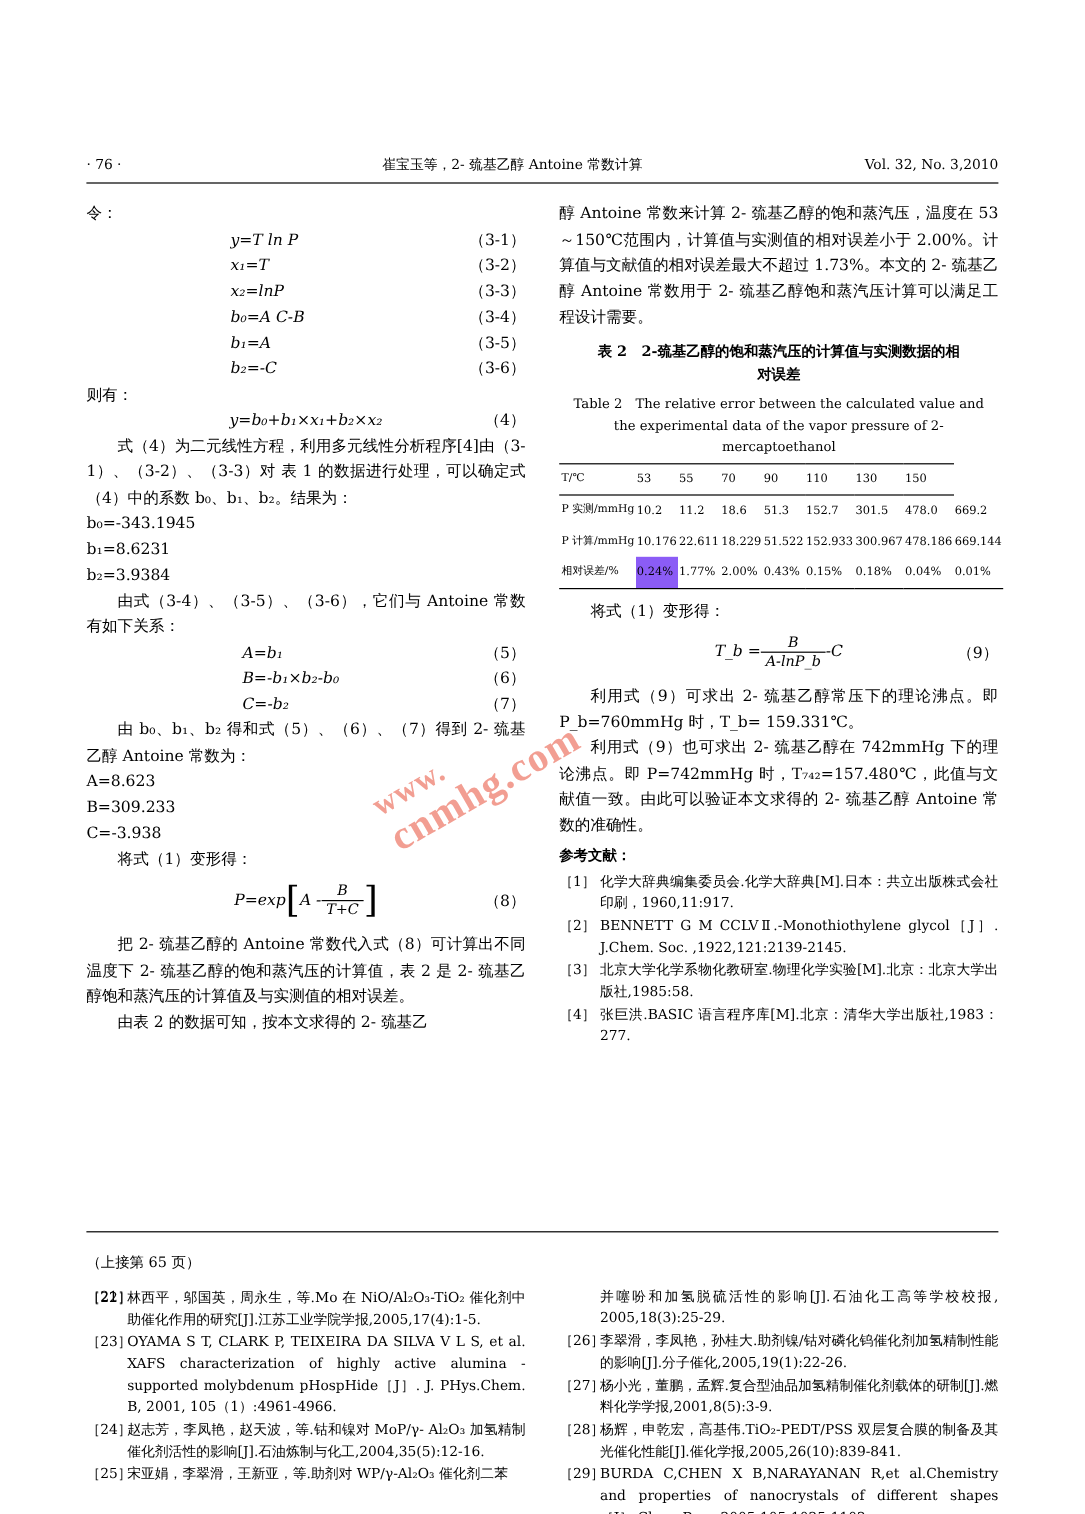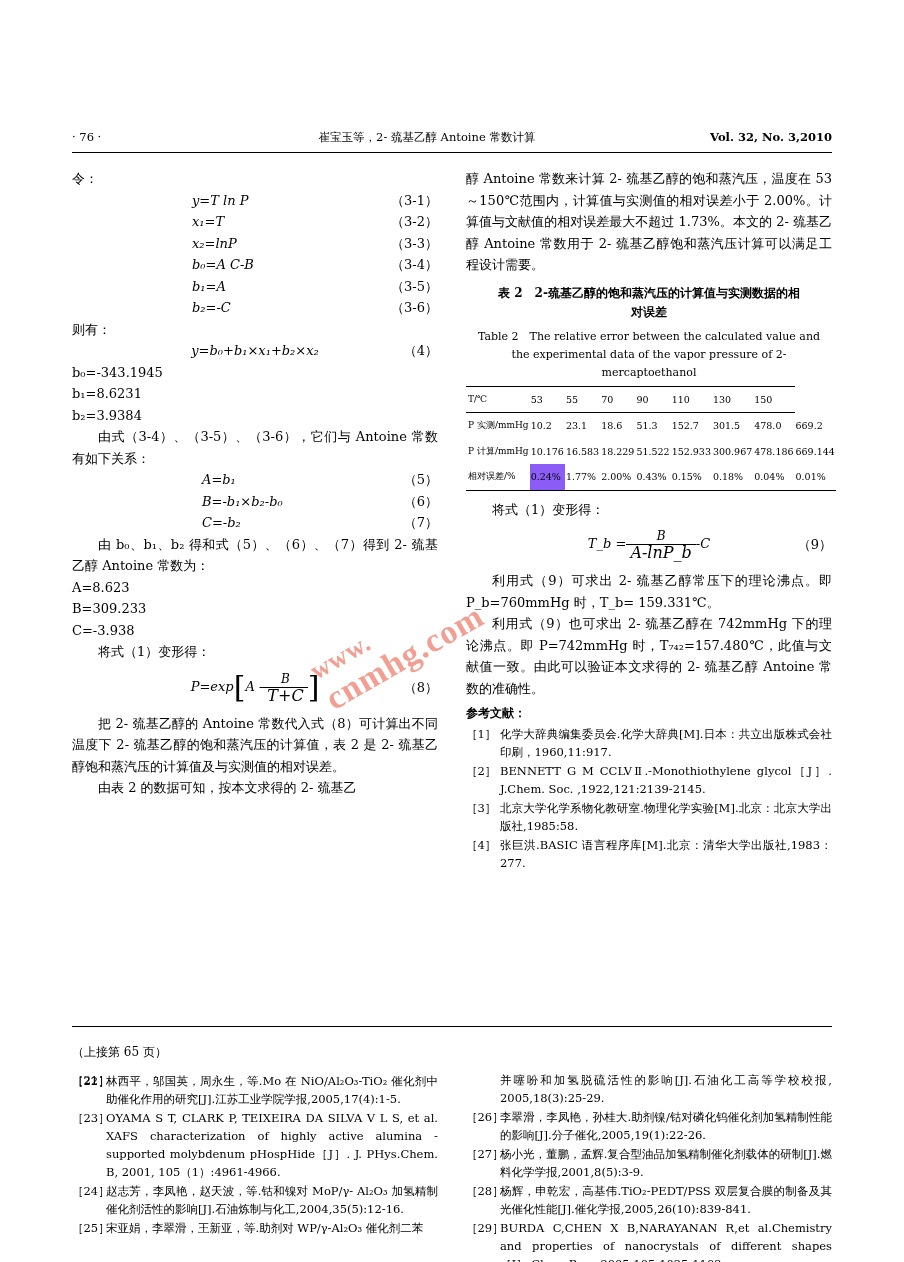--- a/index.html
+++ b/index.html
@@ -33,21 +33,21 @@
   }
   .header .pg {
     position: absolute; left: 0; top: 0;
   }
   .header .ttl {
     position: absolute; left: 125px; top: 0;
     width: 460px;
     text-align: center;
   }
   .header .vol {
-    position: absolute; right: 0; top: 0; font-weight: bold;
+    position: absolute; right: 0; top: 0;
   }
   .header-rule {
     position: absolute;
     left: 72px;
     top: 136px;
     width: 760px;
     border-top: 1px solid #000;
   }
   
   .col {
@@ -103,21 +103,21 @@
     display: block;
     border-bottom: 1px solid #000;
     padding: 0 4px;
     line-height: 15px;
     font-size: 12px;
   }
   .frac .den {
     display: block;
     padding: 0 4px;
     line-height: 15px;
-    font-size: 16px;
+    font-size: 12px;
   }
   .bigeq {
     position: relative;
     height: 42px;
     margin-top: 4px;
     margin-bottom: 4px;
   }
   .bigeq .body {
     position: absolute;
     left: 0; right: 0; top: 0;
@@ -279,20 +279,21 @@
       <span class="n">（3-6）</span>
     </div>
 
     <div class="p">则有：</div>
 
     <div class="eqrow center">
       <span class="f">y=b₀+b₁×x₁+b₂×x₂</span>
       <span class="n">（4）</span>
     </div>
 
+    <div class="p indent">式（4）为二元线性方程，利用多元线性分析程序[4]由（3-1）、（3-2）、（3-3）对 表 1 的数据进行处理，可以确定式（4）中的系数 b₀、b₁、b₂。结果为：</div>
 
     <div class="varline">b₀=-343.1945</div>
     <div class="varline">b₁=8.6231</div>
     <div class="varline">b₂=3.9384</div>
 
     <div class="p indent">由式（3-4）、（3-5）、（3-6），它们与 Antoine 常数有如下关系：</div>
 
     <div class="eqrow c2">
       <span class="f">A=b₁</span>
       <span class="n">（5）</span>
@@ -345,32 +346,32 @@
         <td>55</td>
         <td>70</td>
         <td>90</td>
         <td>110</td>
         <td>130</td>
         <td>150</td>
       </tr>
       <tr>
         <td class="lab">P 实测/mmHg</td>
         <td>10.2</td>
-        <td>23.1</td>
+        <td>11.2</td>
         <td>18.6</td>
         <td>51.3</td>
         <td>152.7</td>
         <td>301.5</td>
         <td>478.0</td>
         <td>669.2</td>
       </tr>
       <tr>
         <td class="lab">P 计算/mmHg</td>
         <td>10.176</td>
-        <td>16.583</td>
+        <td>22.611</td>
         <td>18.229</td>
         <td>51.522</td>
         <td>152.933</td>
         <td>300.967</td>
         <td>478.186</td>
         <td>669.144</td>
       </tr>
       <tr class="last">
         <td class="lab">相对误差/%</td>
         <td class="hl">0.24%</td>

